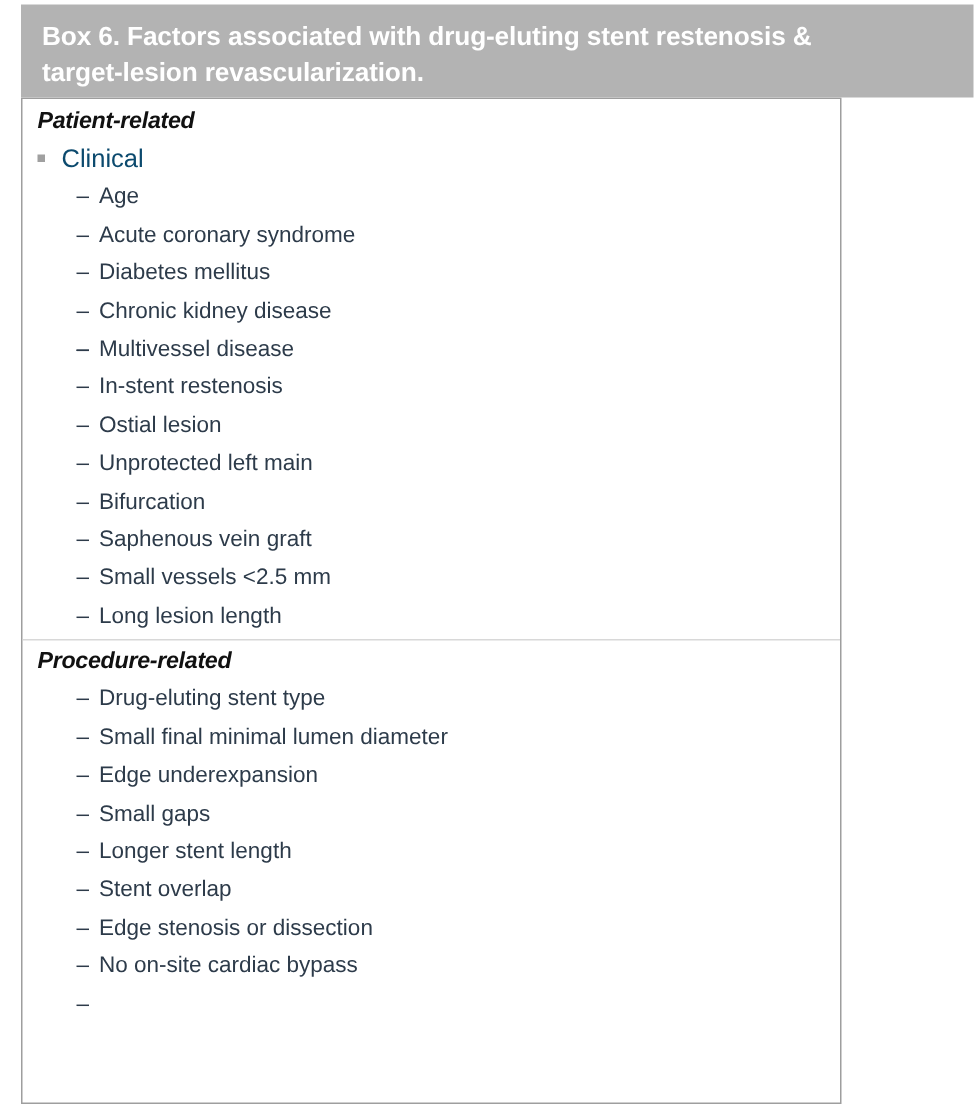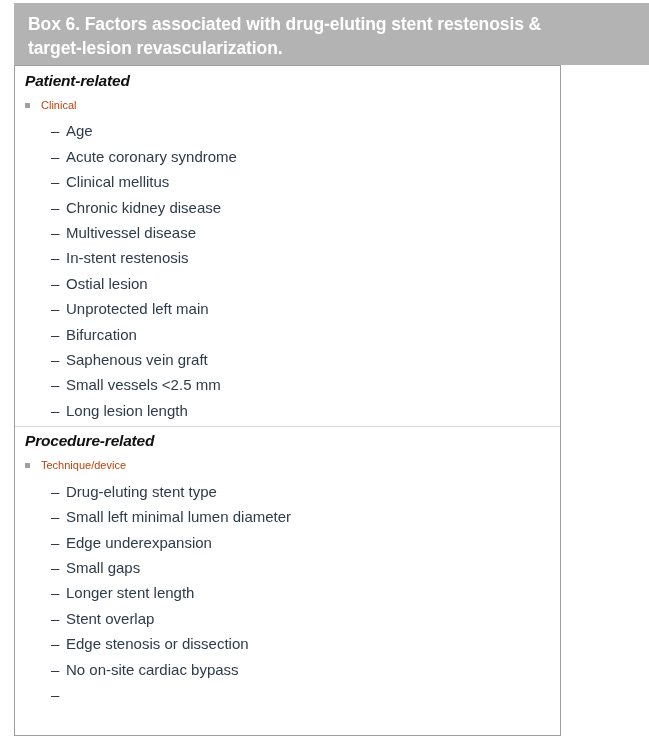--- a/index.html
+++ b/index.html
@@ -70,22 +70,22 @@
     line-height: 22px;
     color: #111111;
     padding: 0 0 1px 10px;
     letter-spacing: -0.2px;
   }
 
   .group { padding: 0; }
 
   .group-head {
     position: relative;
-    color: #c2410c;
-    font-size: 11px;
+    color: #0c4a6e;
+    font-size: 17px;
     line-height: 25.4px;
     padding-left: 26px;
   }
   .group-head .sq {
     position: absolute;
     left: 10px;
     top: 10px;
     width: 5px;
     height: 5px;
     background: #a0a0a0;
@@ -119,42 +119,41 @@
   </div>
 
   <div id="box-body">
 
   <div class="section">
         <div class="section-title">Patient-related</div>
         <div class="group">
           <div class="group-head"><span class="sq"></span><span>Clinical</span></div>
           <div class="item"><span class="dash">–</span><span>Age</span></div>
           <div class="item"><span class="dash">–</span><span>Acute coronary syndrome</span></div>
-          <div class="item"><span class="dash">–</span><span>Clinical mellitus</span></div>
+          <div class="item"><span class="dash">–</span><span>Diabetes mellitus</span></div>
           <div class="item"><span class="dash">–</span><span>Chronic kidney disease</span></div>
           <div class="item"><span class="dash">–</span></div>
         </div>
         <div class="group">
           <div class="item"><span class="dash">–</span><span>Multivessel disease</span></div>
           <div class="item"><span class="dash">–</span><span>In-stent restenosis</span></div>
           <div class="item"><span class="dash">–</span><span>Ostial lesion</span></div>
           <div class="item"><span class="dash">–</span><span>Unprotected left main</span></div>
           <div class="item"><span class="dash">–</span><span>Bifurcation</span></div>
           <div class="item"><span class="dash">–</span><span>Saphenous vein graft</span></div>
           <div class="item"><span class="dash">–</span><span>Small vessels &lt;2.5 mm</span></div>
           <div class="item"><span class="dash">–</span><span>Long lesion length</span></div>
         </div>
       </div>
       <div class="section-divider"></div>
       <div class="section">
         <div class="section-title">Procedure-related</div>
         <div class="group">
-          <div class="group-head"><span class="sq"></span><span>Technique/device</span></div>
           <div class="item"><span class="dash">–</span><span>Drug-eluting stent type</span></div>
-          <div class="item"><span class="dash">–</span><span>Small left minimal lumen diameter</span></div>
+          <div class="item"><span class="dash">–</span><span>Small final minimal lumen diameter</span></div>
           <div class="item"><span class="dash">–</span><span>Edge underexpansion</span></div>
           <div class="item"><span class="dash">–</span><span>Small gaps</span></div>
           <div class="item"><span class="dash">–</span><span>Longer stent length</span></div>
           <div class="item"><span class="dash">–</span><span>Stent overlap</span></div>
           <div class="item"><span class="dash">–</span><span>Edge stenosis or dissection</span></div>
           <div class="item"><span class="dash">–</span><span>No on-site cardiac bypass</span></div>
           <div class="item">
             <span class="dash">–</span>
           </div>
         </div>

